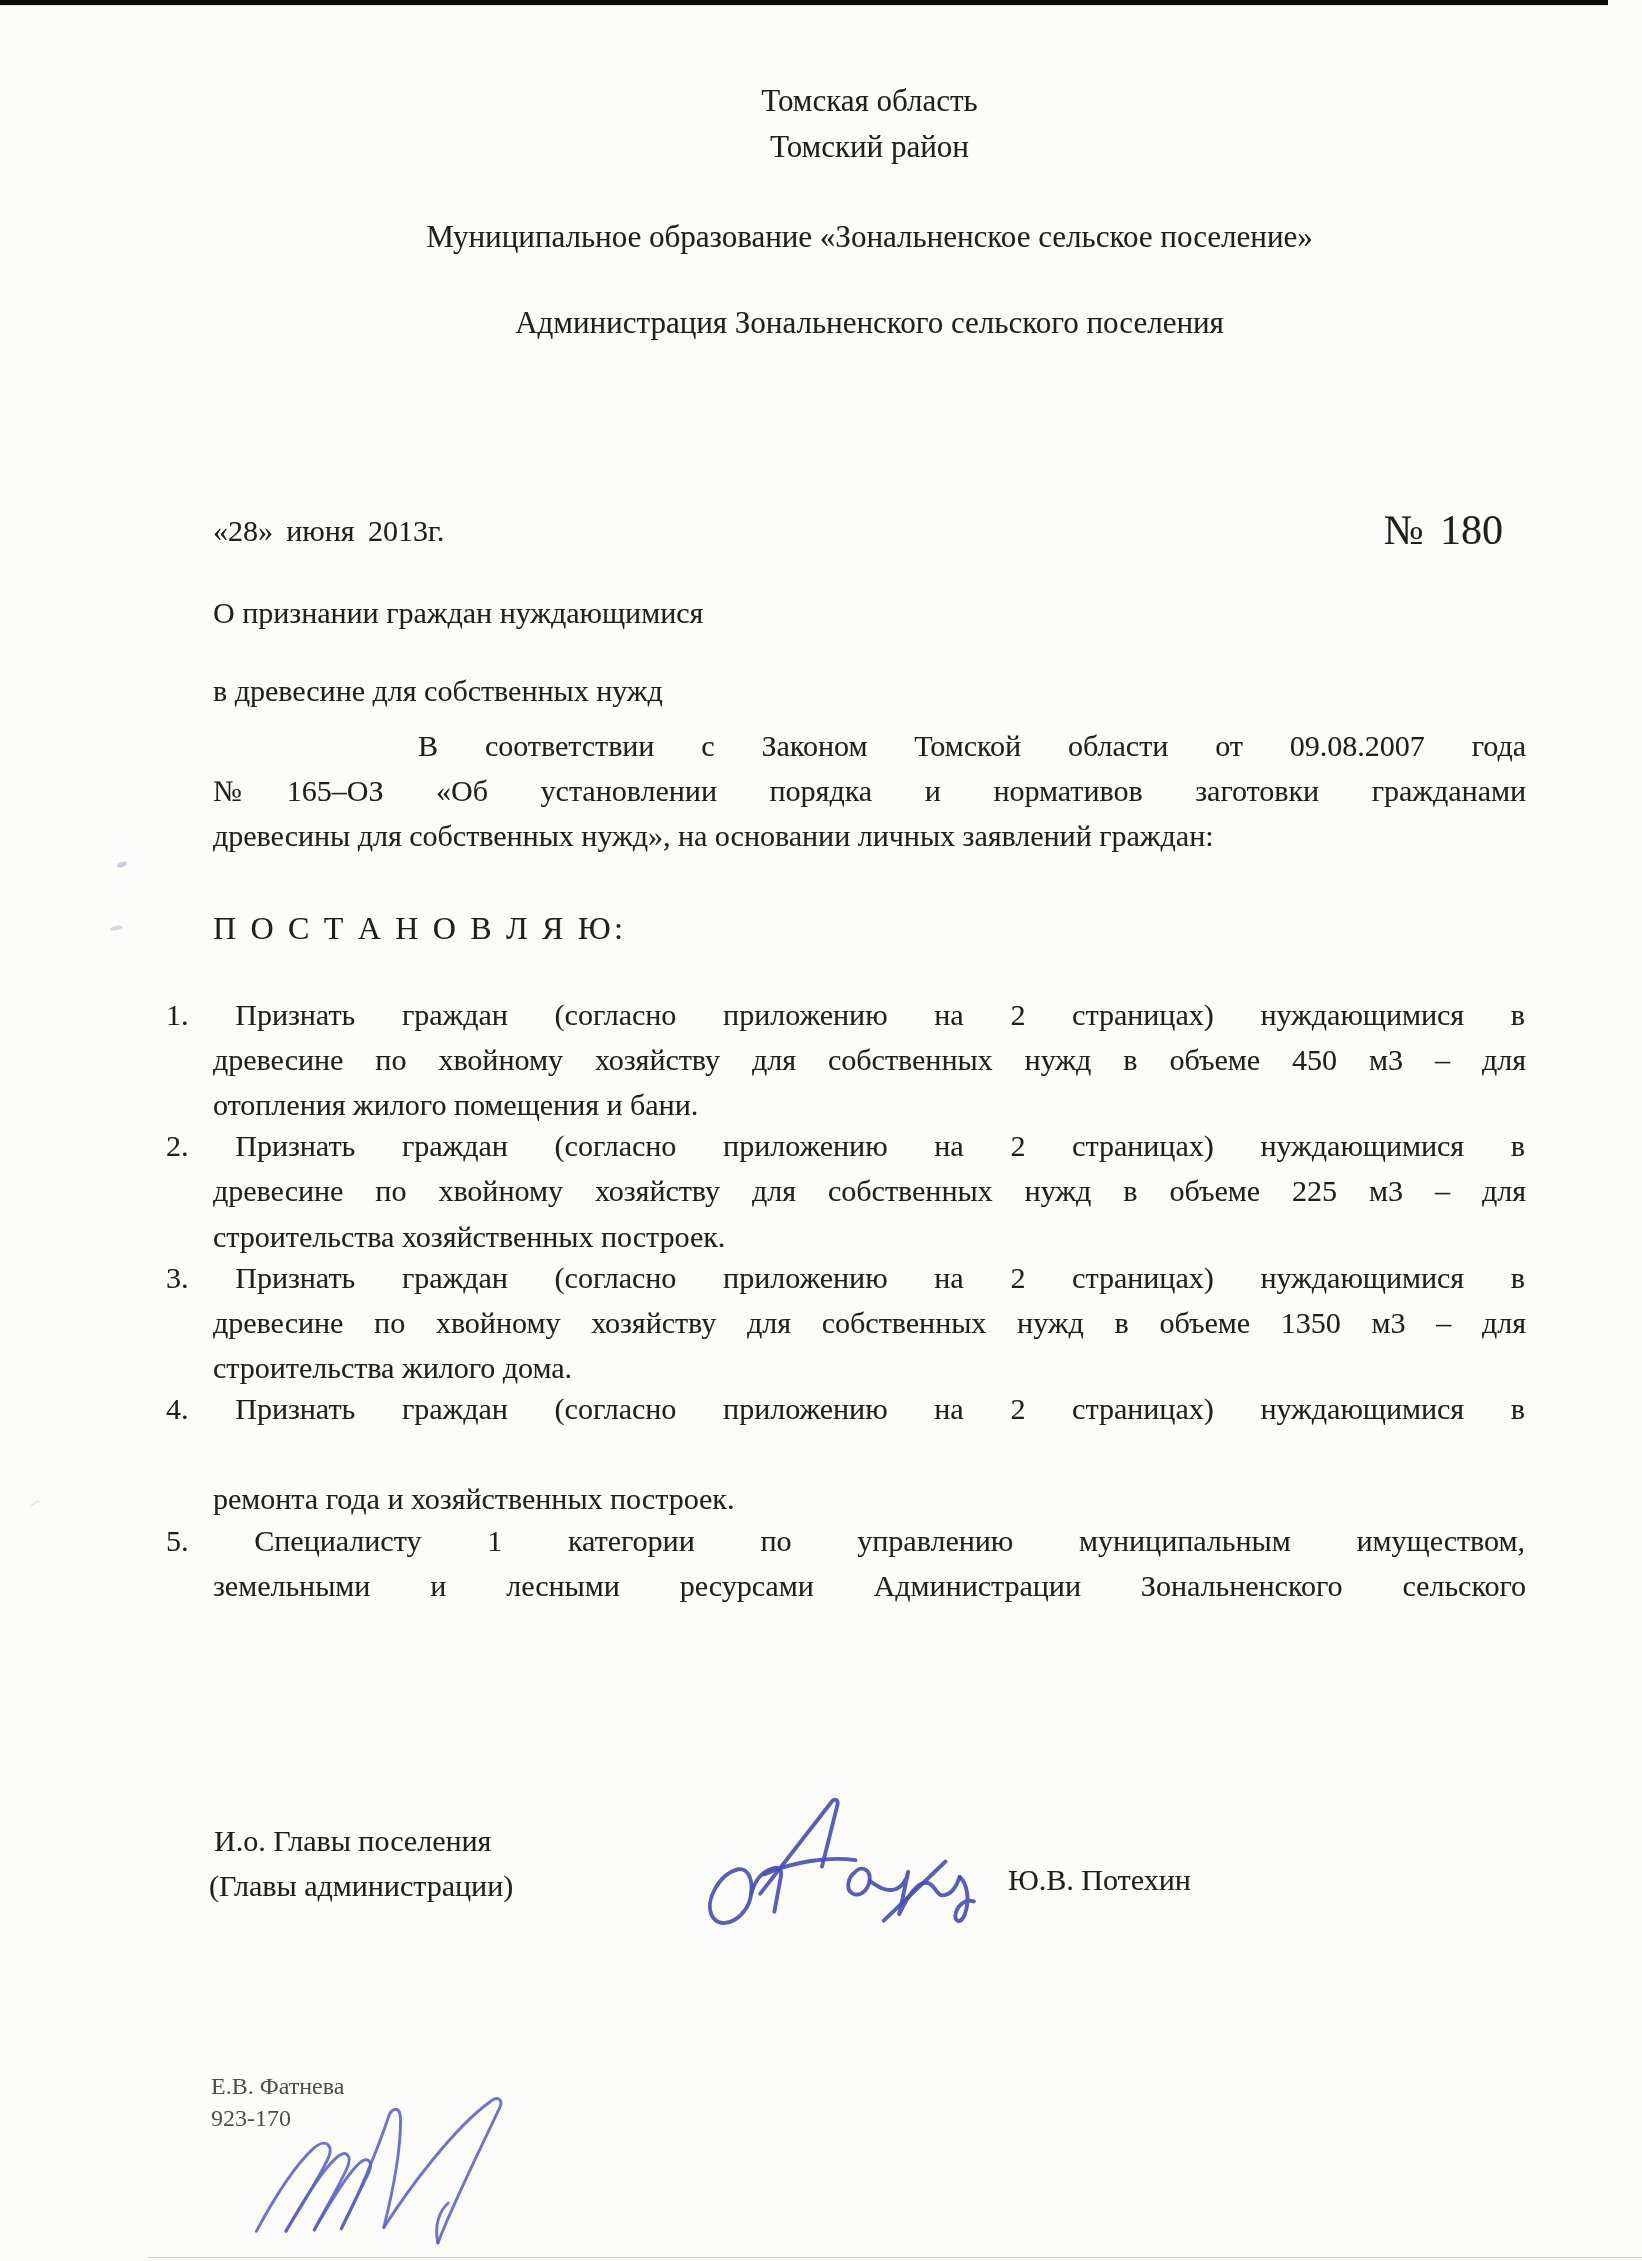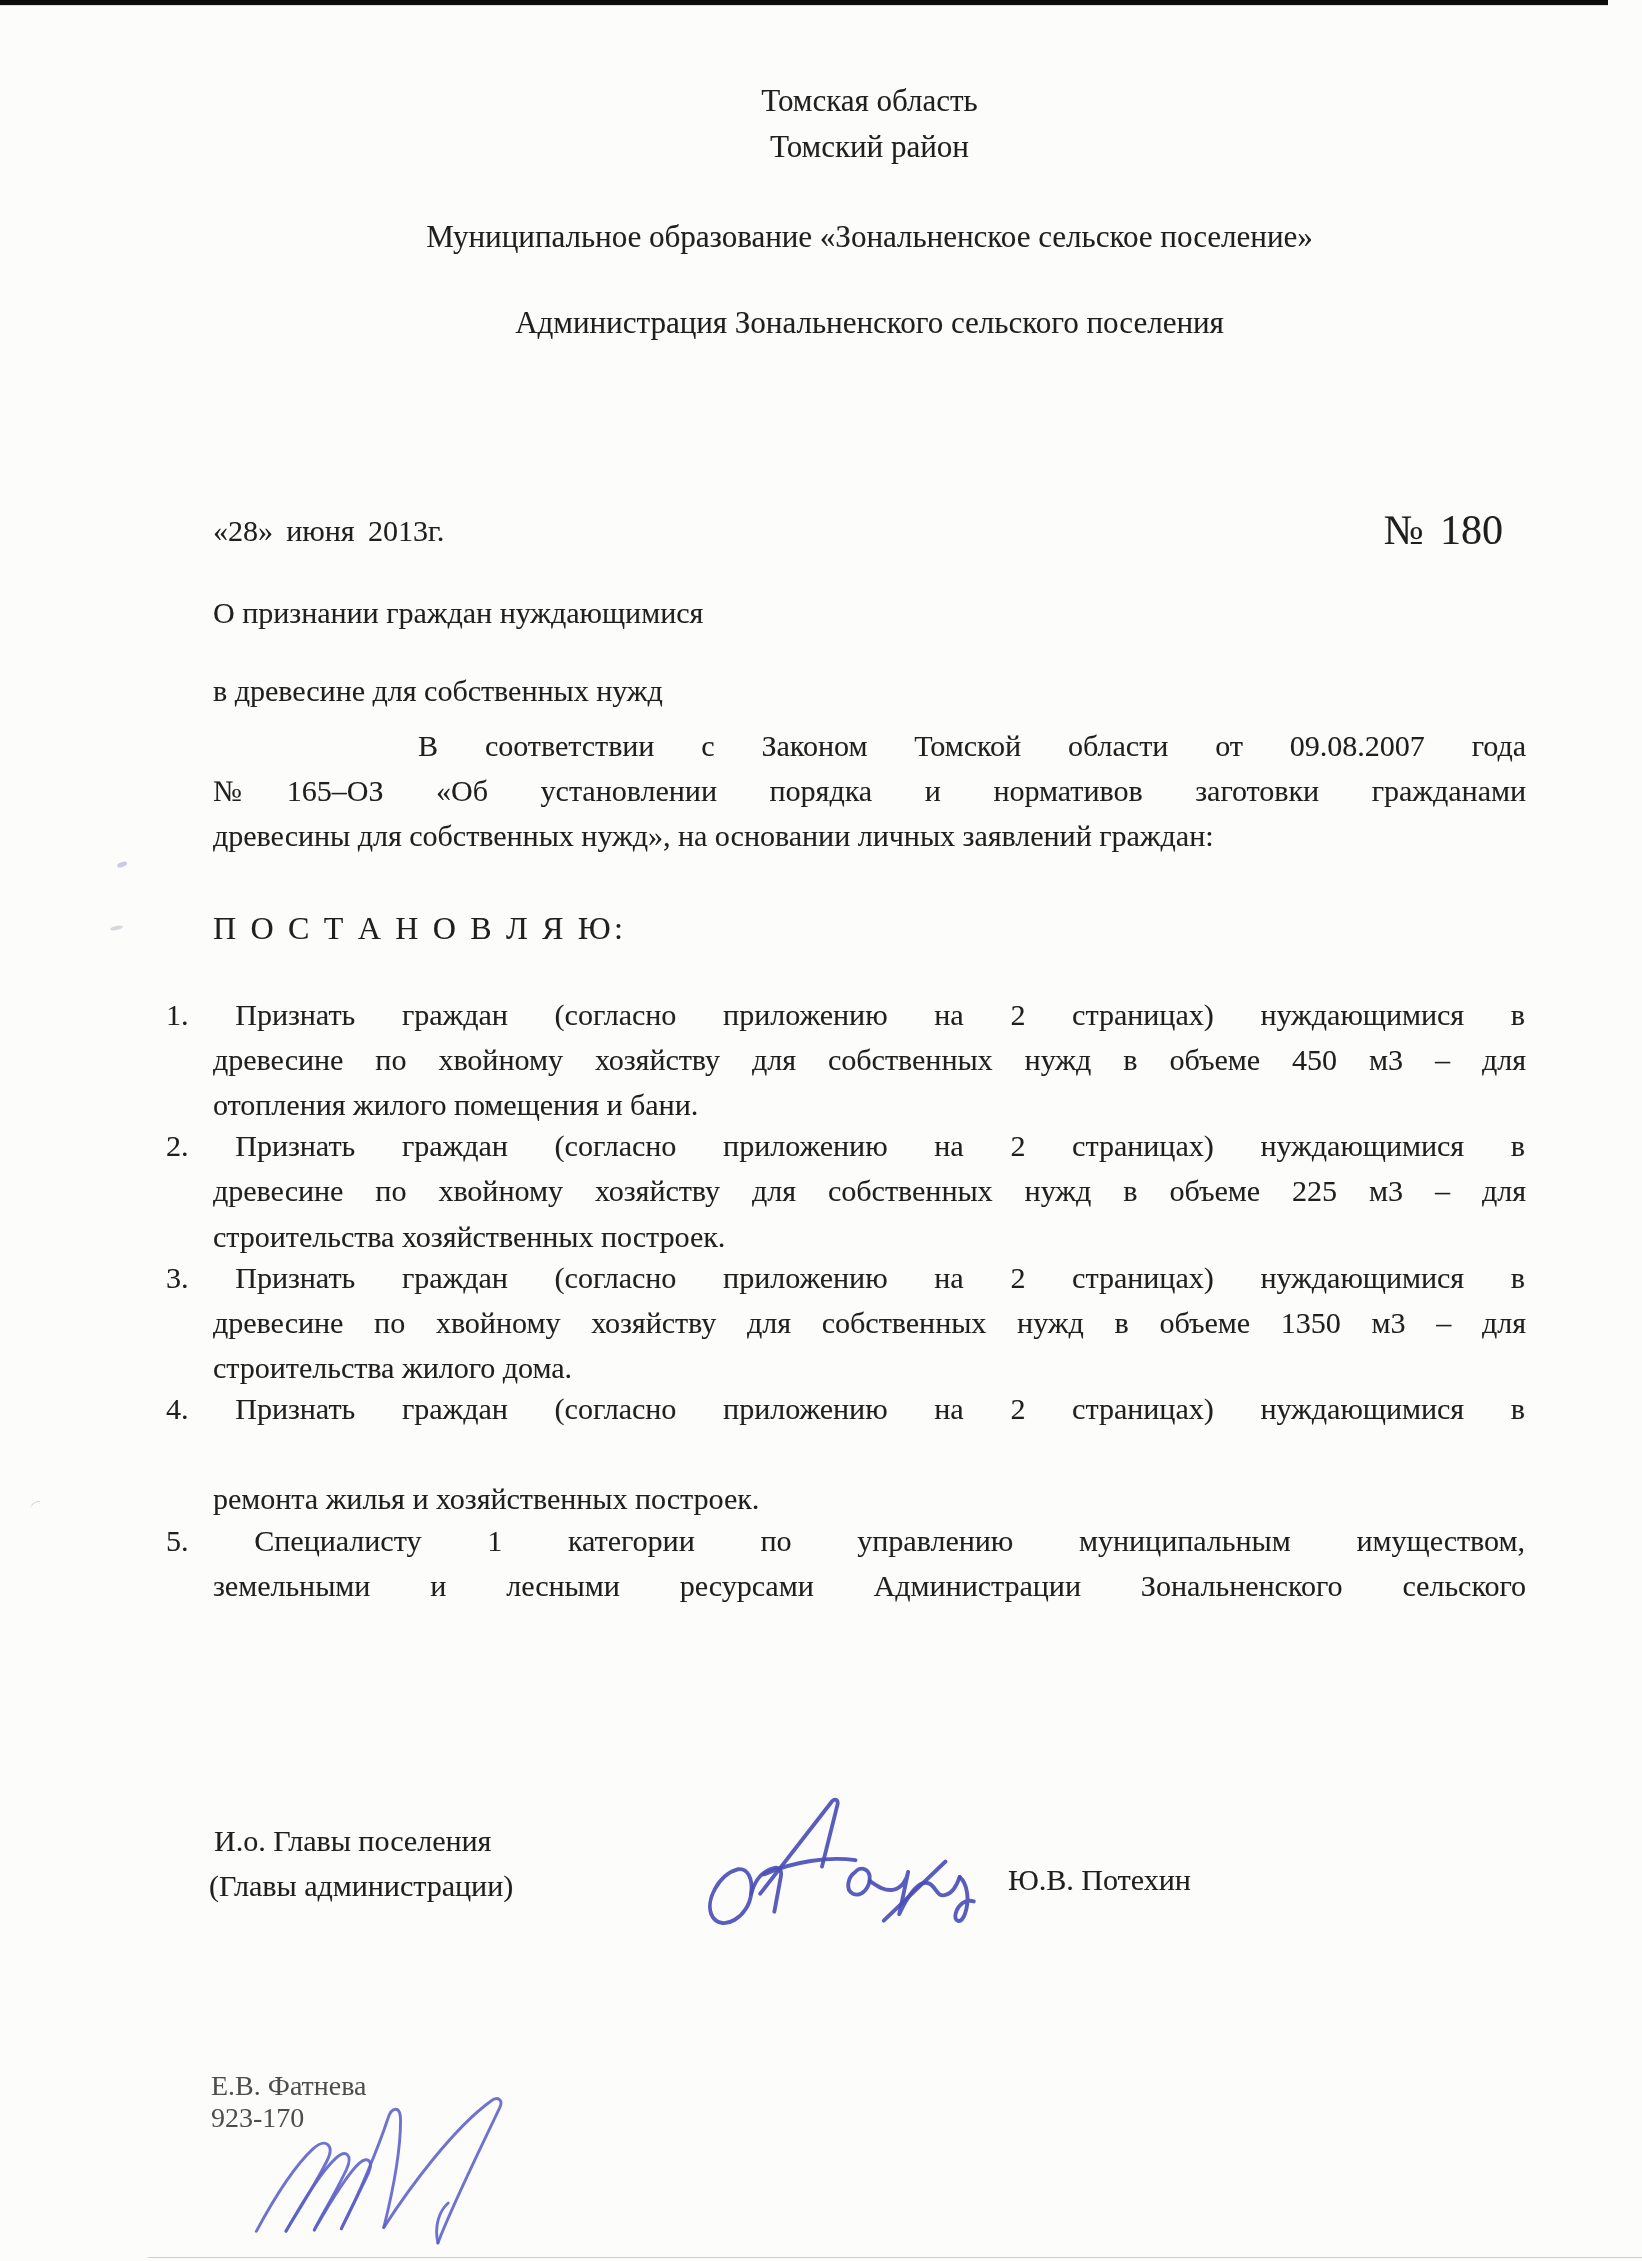--- a/index.html
+++ b/index.html
@@ -38,21 +38,21 @@
   .scan-top-haze{position:absolute;left:0;top:4.5px;width:1608px;height:1.9px;background:#b9bfd2;opacity:.45;}
   .scan-bottom{position:absolute;left:148px;top:2257px;width:1495px;height:1.3px;background:#cfcfc9;}
   .mark{position:absolute;border-radius:50%;}
   .mark1{left:117px;top:862px;width:10.3px;height:4.5px;background:#8b93c4;opacity:.45;transform:rotate(-18deg);}
   .mark2{left:110px;top:926px;width:13px;height:3.9px;background:#9aa0b0;opacity:.4;transform:rotate(-12deg);}
   .mark3{left:30px;top:1502px;width:11.6px;height:7.7px;border-top:1.9px solid #9a9a96;border-radius:60% 40% 0 0;opacity:.5;transform:rotate(-25deg);background:transparent;}
   .sig{position:absolute;}
   .sig path{fill:none;stroke-linecap:round;stroke-linejoin:round;}
   .sig-main path{stroke:#4a4fb8;stroke-width:6;opacity:.92;}
   .sig-foot path{stroke:#5a60c8;stroke-width:4.5;opacity:.88;}
-  .foot-txt{font-size:28px;line-height:30px;color:#4d4d4d;text-shadow:none;}
+  .foot-txt{font-size:24px;line-height:30px;color:#4d4d4d;text-shadow:none;}
 </style>
 </head>
 <body>
 
 <div class="page">
 
   <div class="scan-top"></div>
   <div class="scan-top-haze"></div>
   <div class="scan-bottom"></div>
   <div class="mark mark1"></div>
@@ -84,21 +84,21 @@
 
   <div class="txt just" style="left:166px;top:1127px;width:1359px;">2. Признать граждан (согласно приложению на 2 страницах) нуждающимися в</div>
   <div class="txt just" style="left:213px;top:1172px;width:1313px;">древесине по хвойному хозяйству для собственных нужд в объеме 225 м3 – для</div>
   <div class="txt" style="left:213px;top:1218px;">строительства хозяйственных построек.</div>
 
   <div class="txt just" style="left:166px;top:1259px;width:1359px;">3. Признать граждан (согласно приложению на 2 страницах) нуждающимися в</div>
   <div class="txt just" style="left:213px;top:1304px;width:1313px;">древесине по хвойному хозяйству для собственных нужд в объеме 1350 м3 – для</div>
   <div class="txt" style="left:213px;top:1349px;">строительства жилого дома.</div>
 
   <div class="txt just" style="left:166px;top:1390px;width:1359px;">4. Признать граждан (согласно приложению на 2 страницах) нуждающимися в</div>
-  <div class="txt" style="left:213px;top:1480px;">ремонта жилья и хозяйственных построек.</div>
+  <div class="txt" style="left:213px;top:1480px;">ремонта года и хозяйственных построек.</div>
 
   <div class="txt just" style="left:166px;top:1522px;width:1359px;">5. Специалисту 1 категории по управлению муниципальным имуществом,</div>
   <div class="txt just" style="left:213px;top:1567px;width:1313px;">земельными и лесными ресурсами Администрации Зональненского сельского</div>
 
   <div class="txt" style="left:214px;top:1822px;">И.о. Главы поселения</div>
   <div class="txt" style="left:209px;top:1867px;">(Главы администрации)</div>
   <div class="txt" style="left:1008px;top:1861px;">Ю.В. Потехин</div>
 
   <svg class="sig sig-main" style="left:693px;top:1792px;" width="303" height="148" viewBox="0 0 470 230" aria-hidden="true">
     <path d="M70,120 C40,128 16,170 30,194 C46,218 86,194 90,158 C93,134 84,118 70,120"></path>

